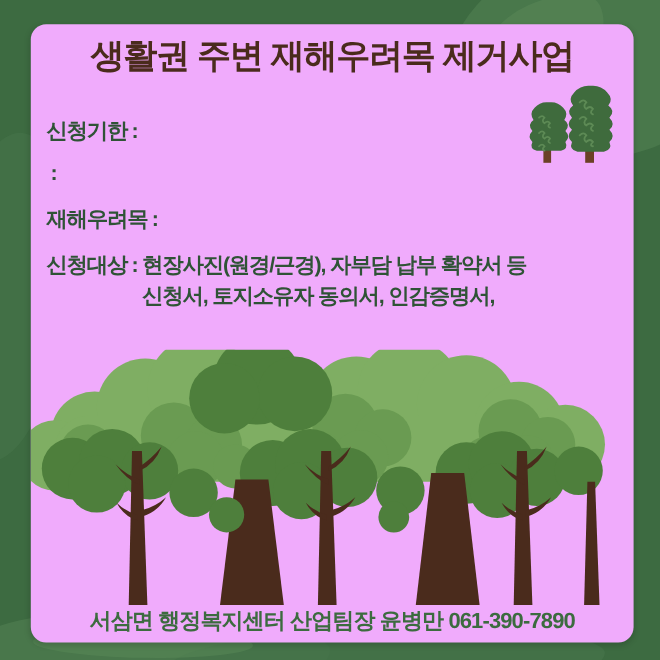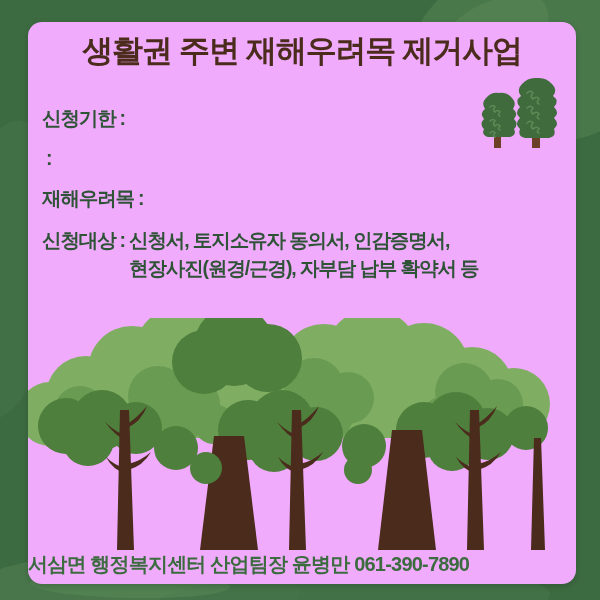--- a/index.html
+++ b/index.html
@@ -146,20 +146,21 @@
     left: 0; right: 0;
     bottom: 34px;
     height: 232px;
   }
 
   
   #footer {
     position: absolute;
     left: 0; right: 0;
     bottom: 6px;
+    text-align: center;
     color: #3c6b3f;
     font-size: 20px;
     font-weight: 700;
     letter-spacing: -0.8px;
     white-space: nowrap;
   }
 </style>
 </head>
 <body>
 
@@ -218,22 +219,22 @@
         <span class="vals">
         </span>
       </div>
 
       <div class="block-gap"></div>
 
       <div class="info-row">
         <span class="label">신청대상</span>
         <span class="sep">:</span>
         <span class="vals">
+          <span class="v">현장사진(원경/근경), 자부담 납부 확약서 등</span>
           <span class="v">신청서, 토지소유자 동의서, 인감증명서,</span>
-          <span class="v">현장사진(원경/근경), 자부담 납부 확약서 등</span>
         </span>
       </div>
 
     </div>
 
     <div id="forest">
       <svg width="548" height="232" viewBox="0 0 548 232">
 
         <g fill="#7fae63">
           <circle cx="58" cy="78" r="40"></circle>

